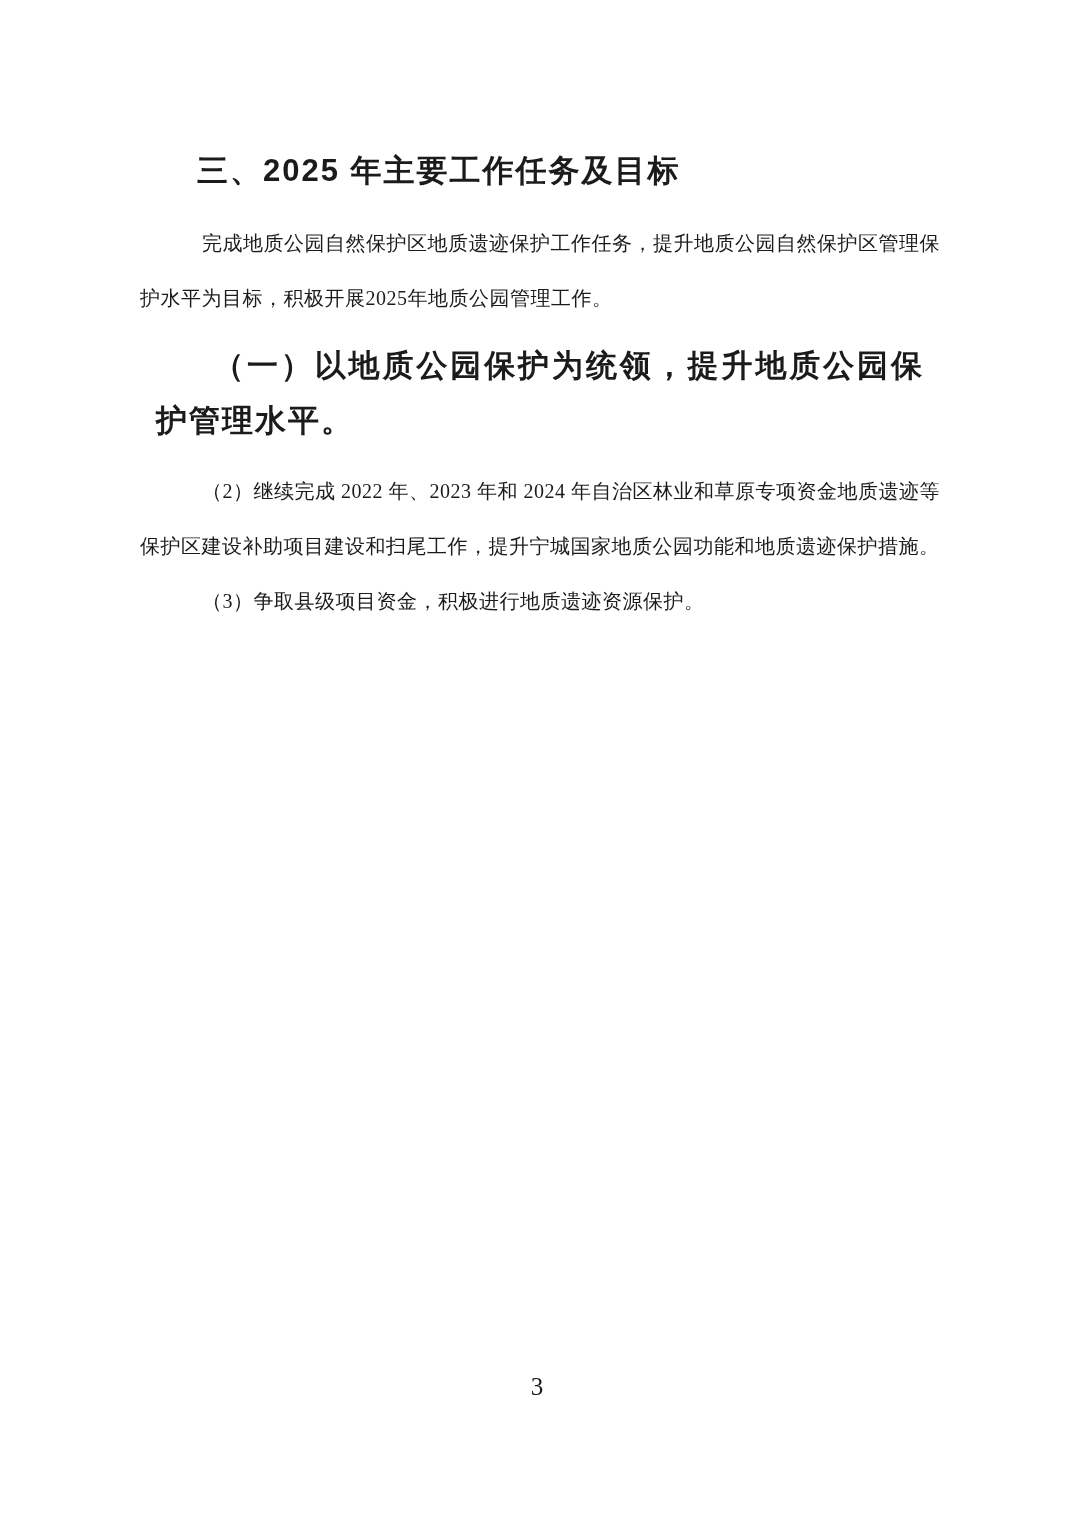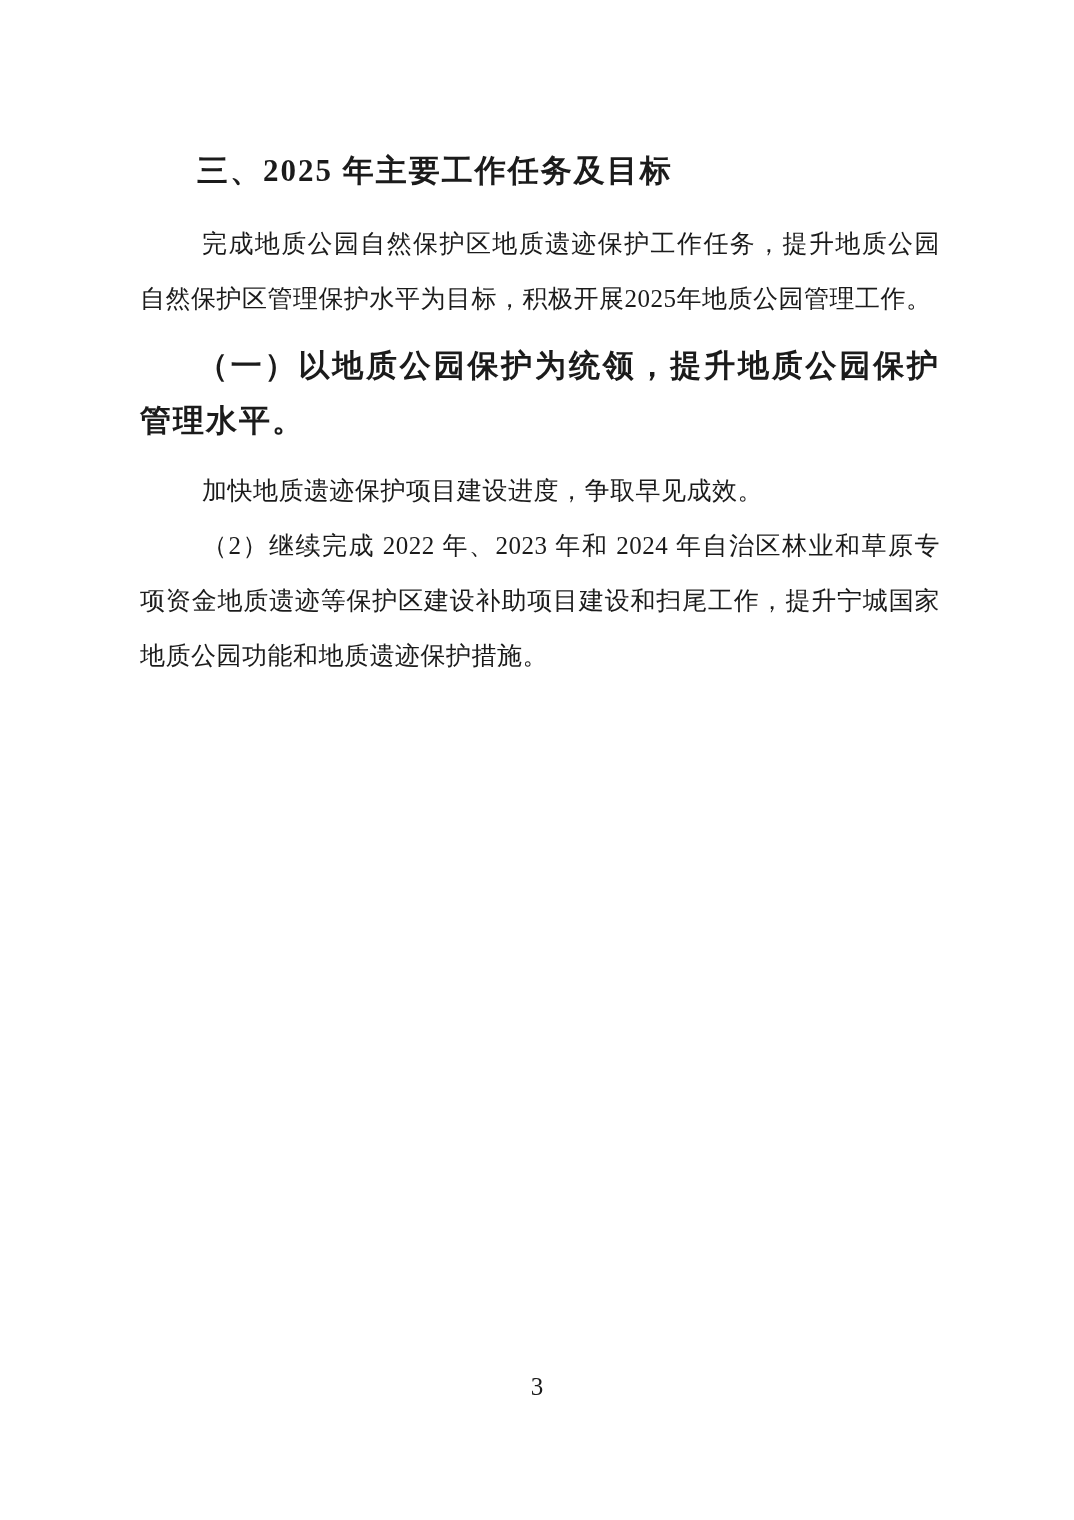--- a/index.html
+++ b/index.html
@@ -18,40 +18,40 @@
     font-family: "Liberation Serif", "DejaVu Serif", serif;
   }
   .content {
     position: absolute;
     left: 140px;
     top: 0;
     width: 800px;
   }
   .doc-title {
     margin: 143px 0 0 0;
-    font-family: Liberation Serif, serif;
+    font-family: Liberation Sans, sans-serif;
     font-weight: bold;
     font-size: 31px;
     line-height: 55px;
     letter-spacing: 2px;
     text-indent: 57px;
     white-space: nowrap;
   }
   .body-para {
     margin: 0;
-    font-size: 25px;
+    font-size: 20px;
     line-height: 55px;
     letter-spacing: 0.5px;
     text-indent: 62px;
     text-align: justify;
     text-justify: inter-ideograph;
   }
   .intro        { margin-top: 18px; }
   .sub-heading {
-    margin: 0;
+    margin: 16px;
     font-weight: bold;
     font-size: 31px;
     line-height: 55px;
     letter-spacing: 2px;
     text-indent: 57px;
     text-align: justify;
     text-justify: inter-ideograph;
   }
   .h-one        { margin-top: 12px; }
   .lead         { margin-top: 15px; }
@@ -76,24 +76,24 @@
 
 <div class="page">
   <div class="content">
 
     <h1 class="doc-title">三、2025 年主要工作任务及目标</h1>
 
     <p class="body-para intro">完成地质公园自然保护区地质遗迹保护工作任务，提升地质公园自然保护区管理保护水平为目标，积极开展2025年地质公园管理工作。</p>
 
     <h2 class="sub-heading h-one">（一）以地质公园保护为统领，提升地质公园保护管理水平。</h2>
 
-    <p class="body-para lead">加快地质遗迹保护项目建设进度，争取早见成效。</p>
 
 
     <p class="body-para item">（2）继续完成 2022 年、2023 年和 2024 年自治区林业和草原专项资金地质遗迹等保护区建设补助项目建设和扫尾工作，提升宁城国家地质公园功能和地质遗迹保护措施。</p>
 
+    <p class="body-para item">（3）争取县级项目资金，积极进行地质遗迹资源保护。</p>
 
 
 
   </div>
 
   <div class="page-number">3</div>
 </div>
 
 </body></html>

